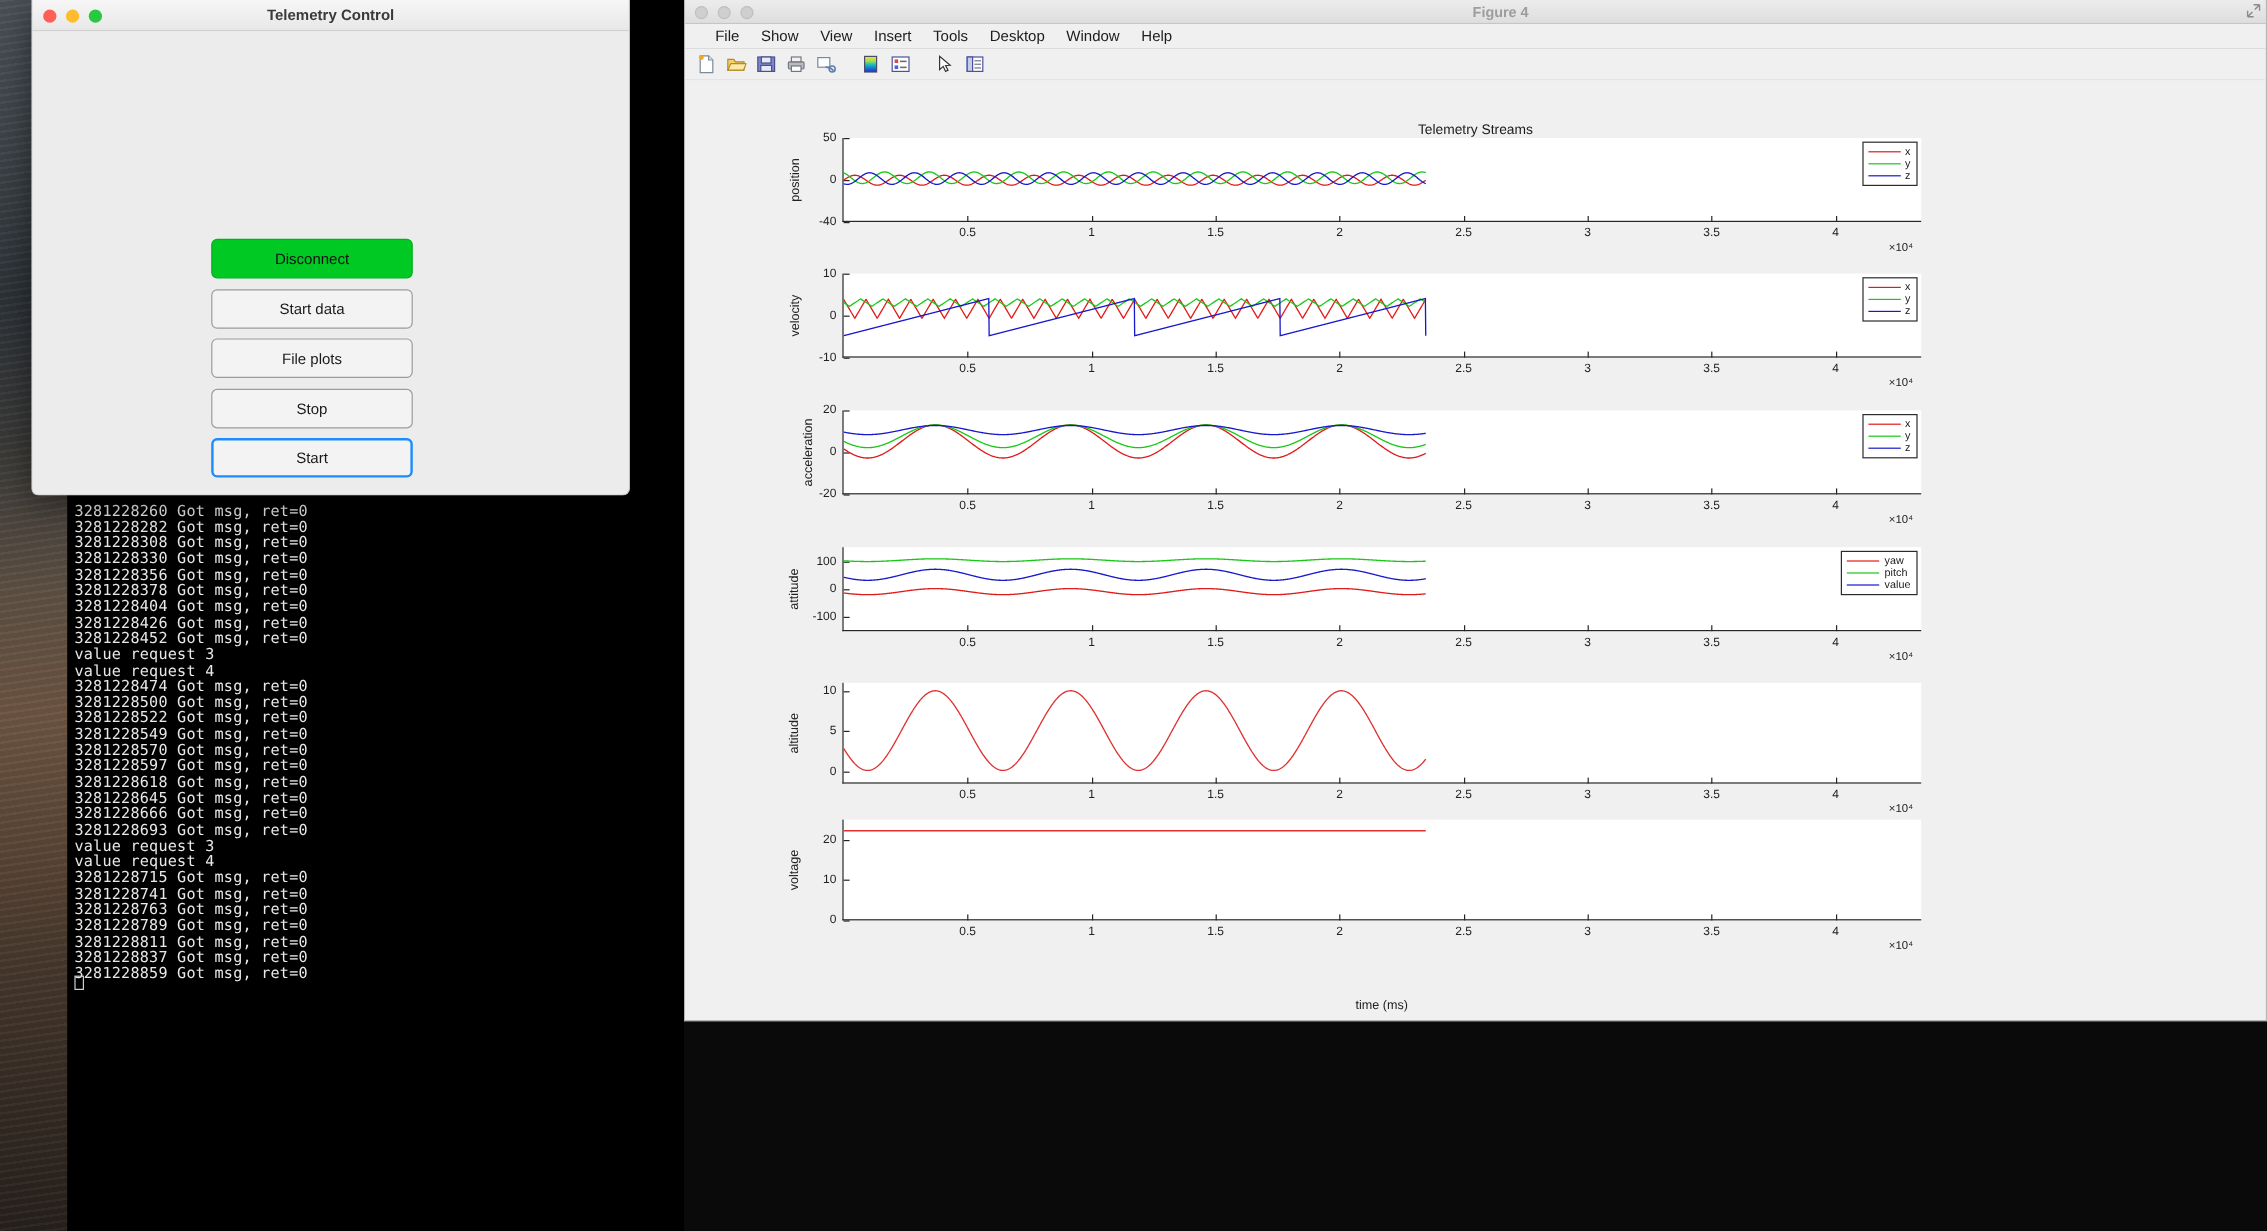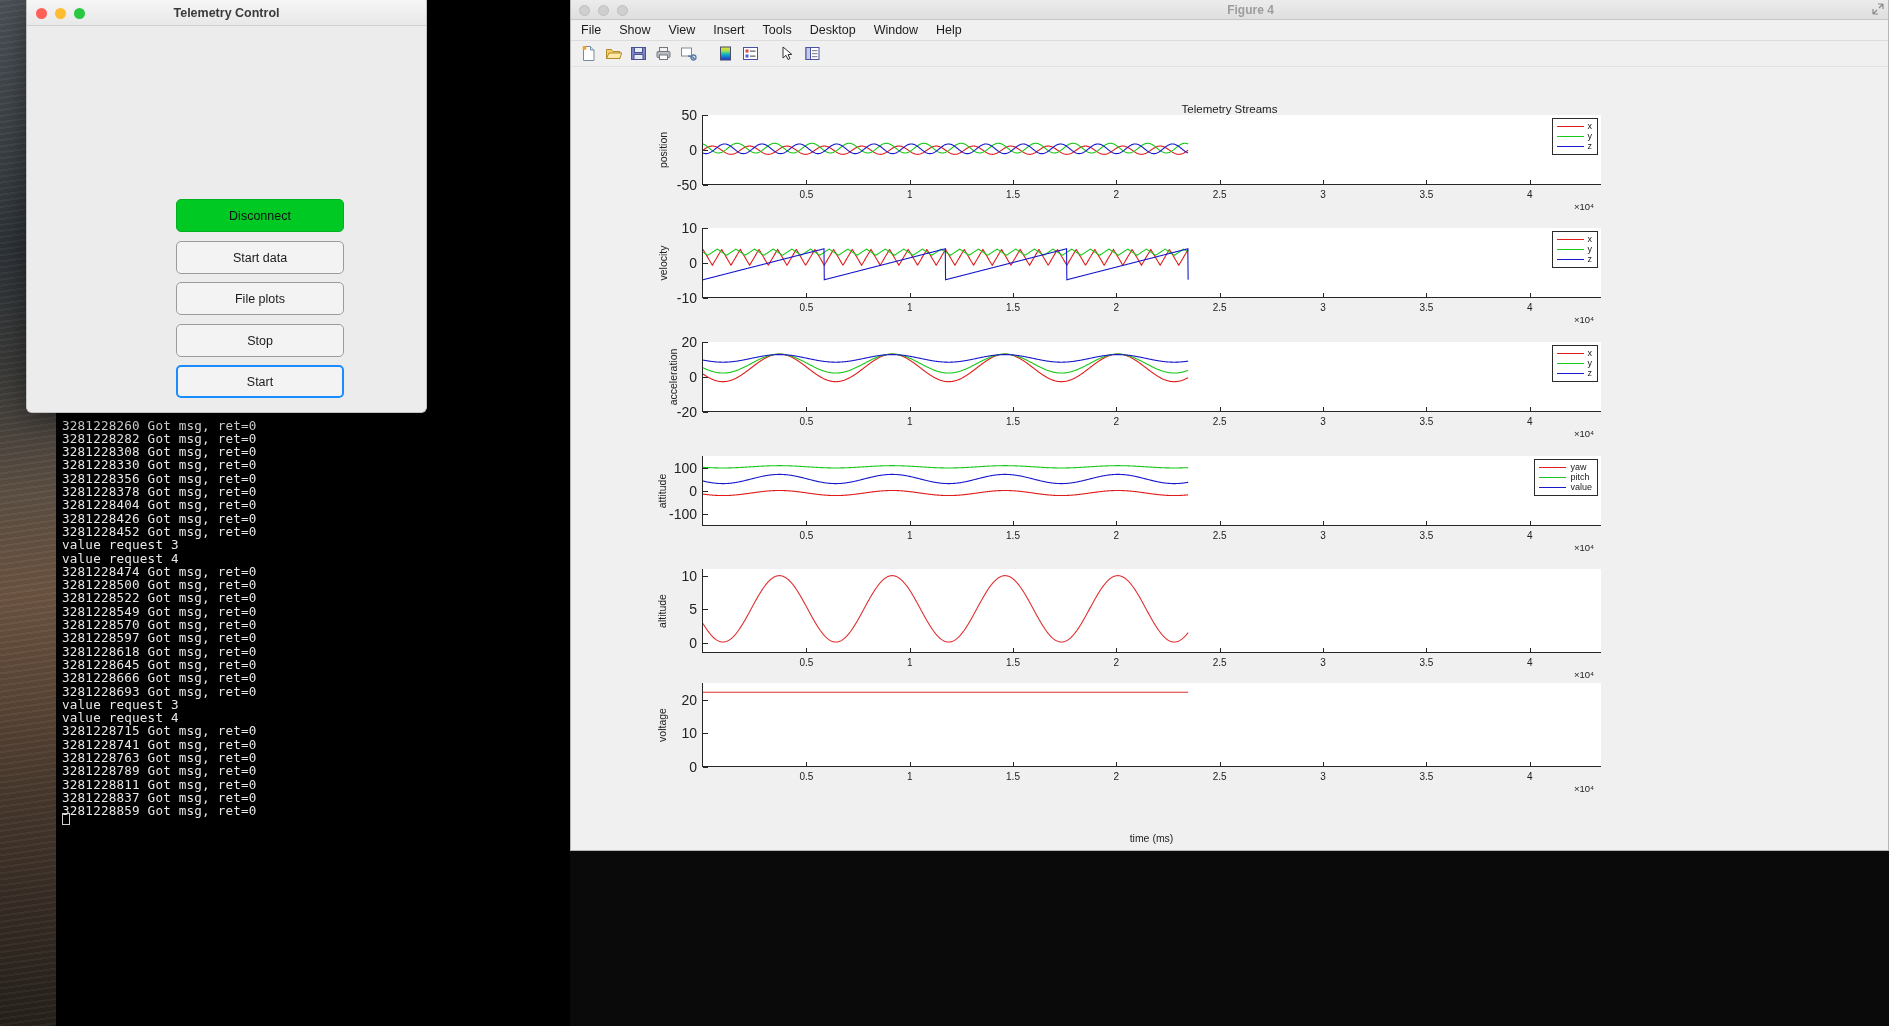--- a/index.html
+++ b/index.html
@@ -44,21 +44,21 @@
     letter-spacing: 0.2px;
   }
   .term-cursor {
     display:inline-block; width: 8px; height: 12px;
     border: 1px solid #cfcfcf; background: transparent;
     vertical-align: -2px;
   }
 
   
   #mac-window {
-    position: absolute; left: 26px; top: 0; width: 401px; height: 413px;
+    position: absolute; left: 26px; top: 0; width: 499px; height: 413px;
     background: #ececec;
     border: 1px solid #c2c2c2;
     border-top: none;
     border-bottom-left-radius: 6px; border-bottom-right-radius: 6px;
     box-shadow: 0 6px 28px rgba(0,0,0,.45);
     overflow: hidden;
   }
   #mac-titlebar {
     height: 26px;
     background: linear-gradient(180deg,#f6f6f6 0%,#e8e8e8 100%);
@@ -117,21 +117,21 @@
     width: 100%; text-align: center; font-size: 12px;
     font-weight: bold; color: #9d9d9d; padding-left: 42px;
   }
   #fig-resize {
     position: absolute; right: 4px; top: 3px;
     width: 12px; height: 12px; color: #8a8a8a; font-size: 11px; line-height: 12px;
   }
   #fig-menubar {
     height: 21px; background: #f0f0f0;
     border-bottom: 1px solid #dcdcdc;
-    display: flex; align-items: center; padding-left: 1px; gap: 0px;
+    display: flex; align-items: center; padding-left: 16px; gap: 0px;
   }
   .menu-item {
     font-size: 12.5px; color: #1c1c1c; padding: 2px 9px; cursor: default;
   }
   #fig-toolbar {
     height: 26px; background: #f0f0f0;
     border-bottom: 1px solid #e2e2e2;
     display: flex; align-items: center; padding-left: 6px; gap: 3px;
   }
   .tb {
@@ -160,21 +160,21 @@
     border-left: 1px solid #262626;
     border-bottom: 1px solid #262626;
   }
   .ylabel {
     position: absolute; left: -58px; top: 50%;
     transform: translateY(-50%) rotate(-90deg);
     font-size: 10.5px; color: #222; white-space: nowrap;
   }
   .ytick {
     position: absolute; right: 100%; margin-right: 6px;
-    font-size: 14px; color: #222; white-space: nowrap;
+    font-size: 10px; color: #222; white-space: nowrap;
     transform: translateY(-50%);
   }
   .ytickmark {
     position: absolute; left: 0; width: 5px; height: 1px; background: #262626;
   }
   .xtick-label {
     position: absolute; top: 100%; margin-top: 5px;
     font-size: 10px; color: #222; transform: translateX(-50%);
   }
   .xtickmark {
@@ -361,21 +361,21 @@
           </svg>
       </div>
     </div>
 
     <div id="fig-canvas">
       <div id="plot-title">Telemetry Streams</div>
       <div id="plots-root">
           <div class="panel" style="top: 48px; height: 70px;">
             <div class="axes">
               <div class="ylabel">position</div>
-              <div class="ytick" style="top: 70px;">-50</div>
+              <div class="ytick" style="top: 70px;">-40</div>
               <div class="ytickmark" style="top: 70px;"></div>
               <div class="ytick" style="top: 35px;">0</div>
               <div class="ytickmark" style="top: 35px;"></div>
               <div class="ytick" style="top: 0px;">50</div>
               <div class="ytickmark" style="top: 0px;"></div>
               <div class="xtick-label" style="left: 103.333px;">0.5</div>
               <div class="xtickmark" style="left: 103.333px; top: 65px; height: 5px;"></div>
               <div class="xtick-label" style="left: 206.667px;">1</div>
               <div class="xtickmark" style="left: 206.667px; top: 65px; height: 5px;"></div>
               <div class="xtick-label" style="left: 310px;">1.5</div>

